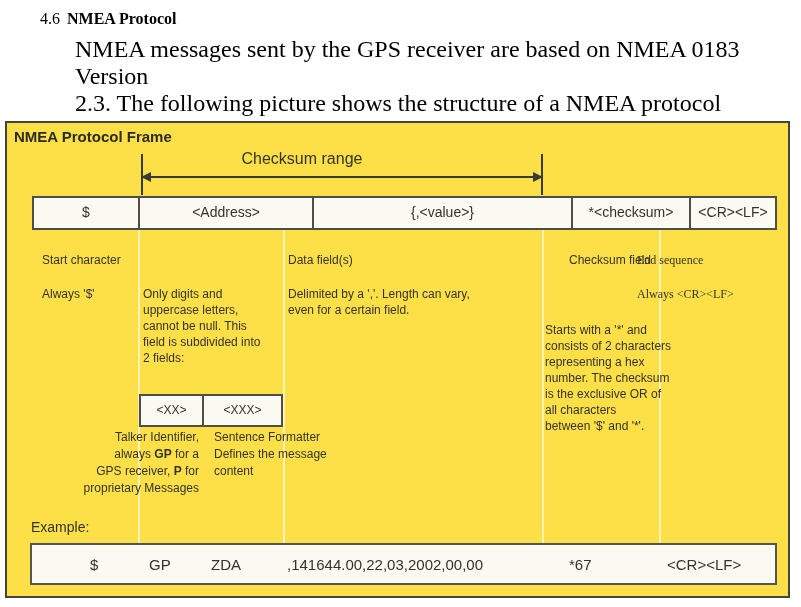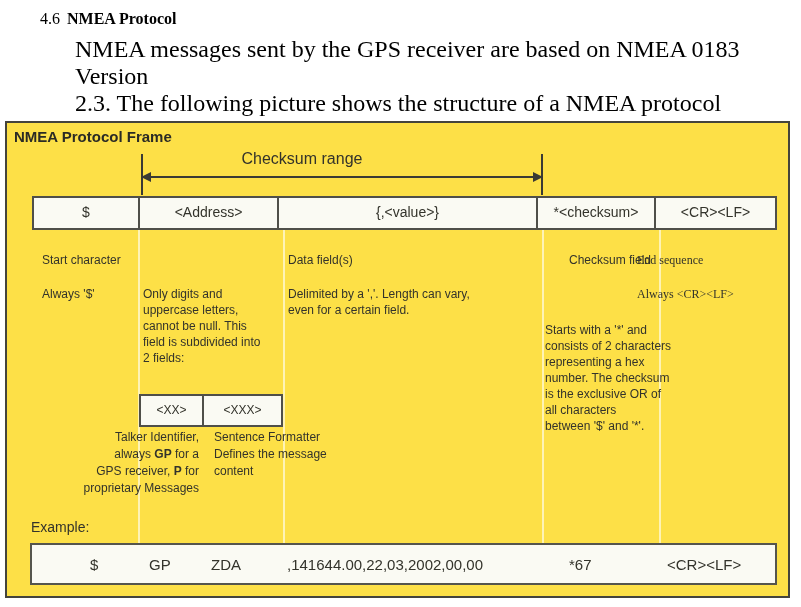--- a/index.html
+++ b/index.html
@@ -25,21 +25,21 @@
   .ah{position:absolute;top:49px;width:0;height:0;border-top:5px solid transparent;
       border-bottom:5px solid transparent;}
   .ah-left{left:134px;border-right:10px solid #3a3a34;}
   .ah-right{left:526px;border-left:10px solid #3a3a34;}
   
   .field-row{position:absolute;left:25px;top:73px;width:745px;height:34px;display:flex;
              background:#fafaf3;border:2px solid #4f4f49;box-sizing:border-box;}
   .field-cell{height:100%;box-sizing:border-box;text-align:center;line-height:28px;
               font-size:14px;color:#33332b;flex:0 0 auto;}
   .field-cell + .field-cell{border-left:2px solid #4f4f49;}
-  .fc-0{width:104px;} .fc-1{width:139px;} .fc-2{width:259px;} .fc-3{width:118px;} .fc-4{flex:1 1 auto;}
+  .fc-0{width:104px;} .fc-1{width:174px;} .fc-2{width:259px;} .fc-3{width:118px;} .fc-4{flex:1 1 auto;}
   
   .colsep{position:absolute;top:107px;width:2px;height:314px;background:rgba(255,255,255,0.6);}
   .cs-1{left:131px;} .cs-2{left:276px;} .cs-3{left:535px;} .cs-4{left:652px;}
   
   .desc{position:absolute;font-size:12px;line-height:16px;color:#33332b;white-space:pre-line;}
   .d-title{top:129px;}
   .d-body{top:163px;}
   .dx-0{left:35px;width:100px;}
   .dx-1{left:136px;width:145px;}
   .dx-2{left:281px;width:250px;}

